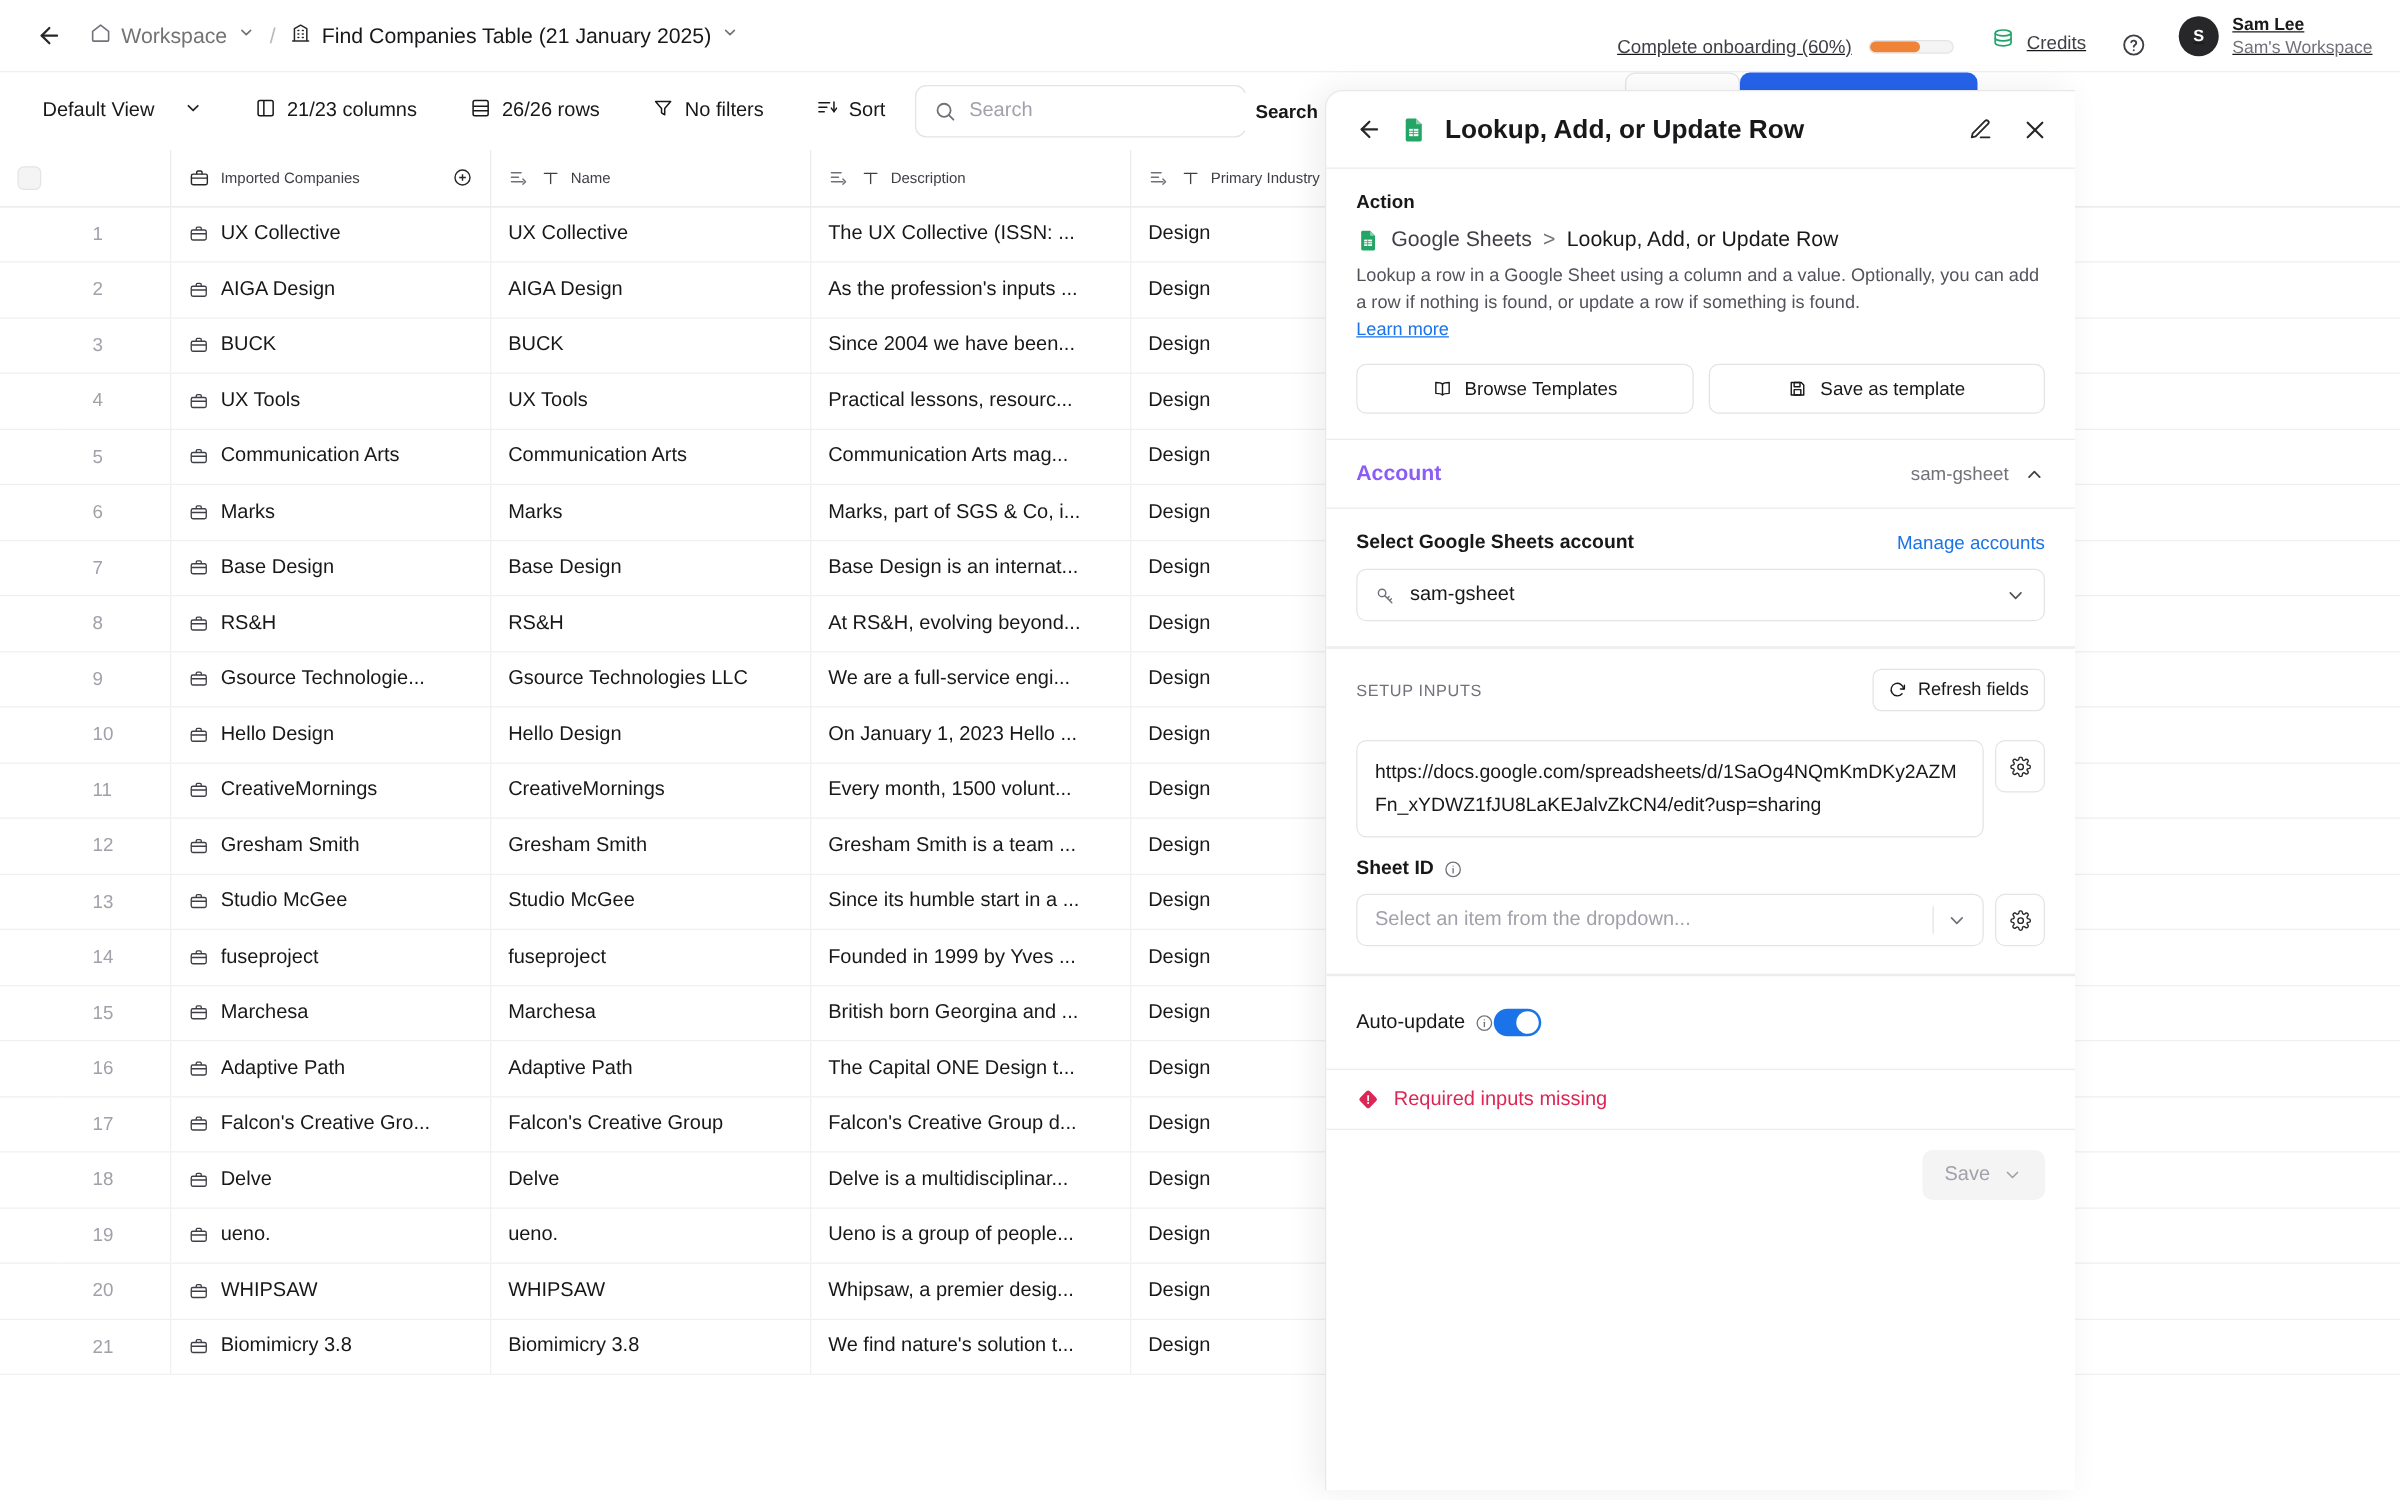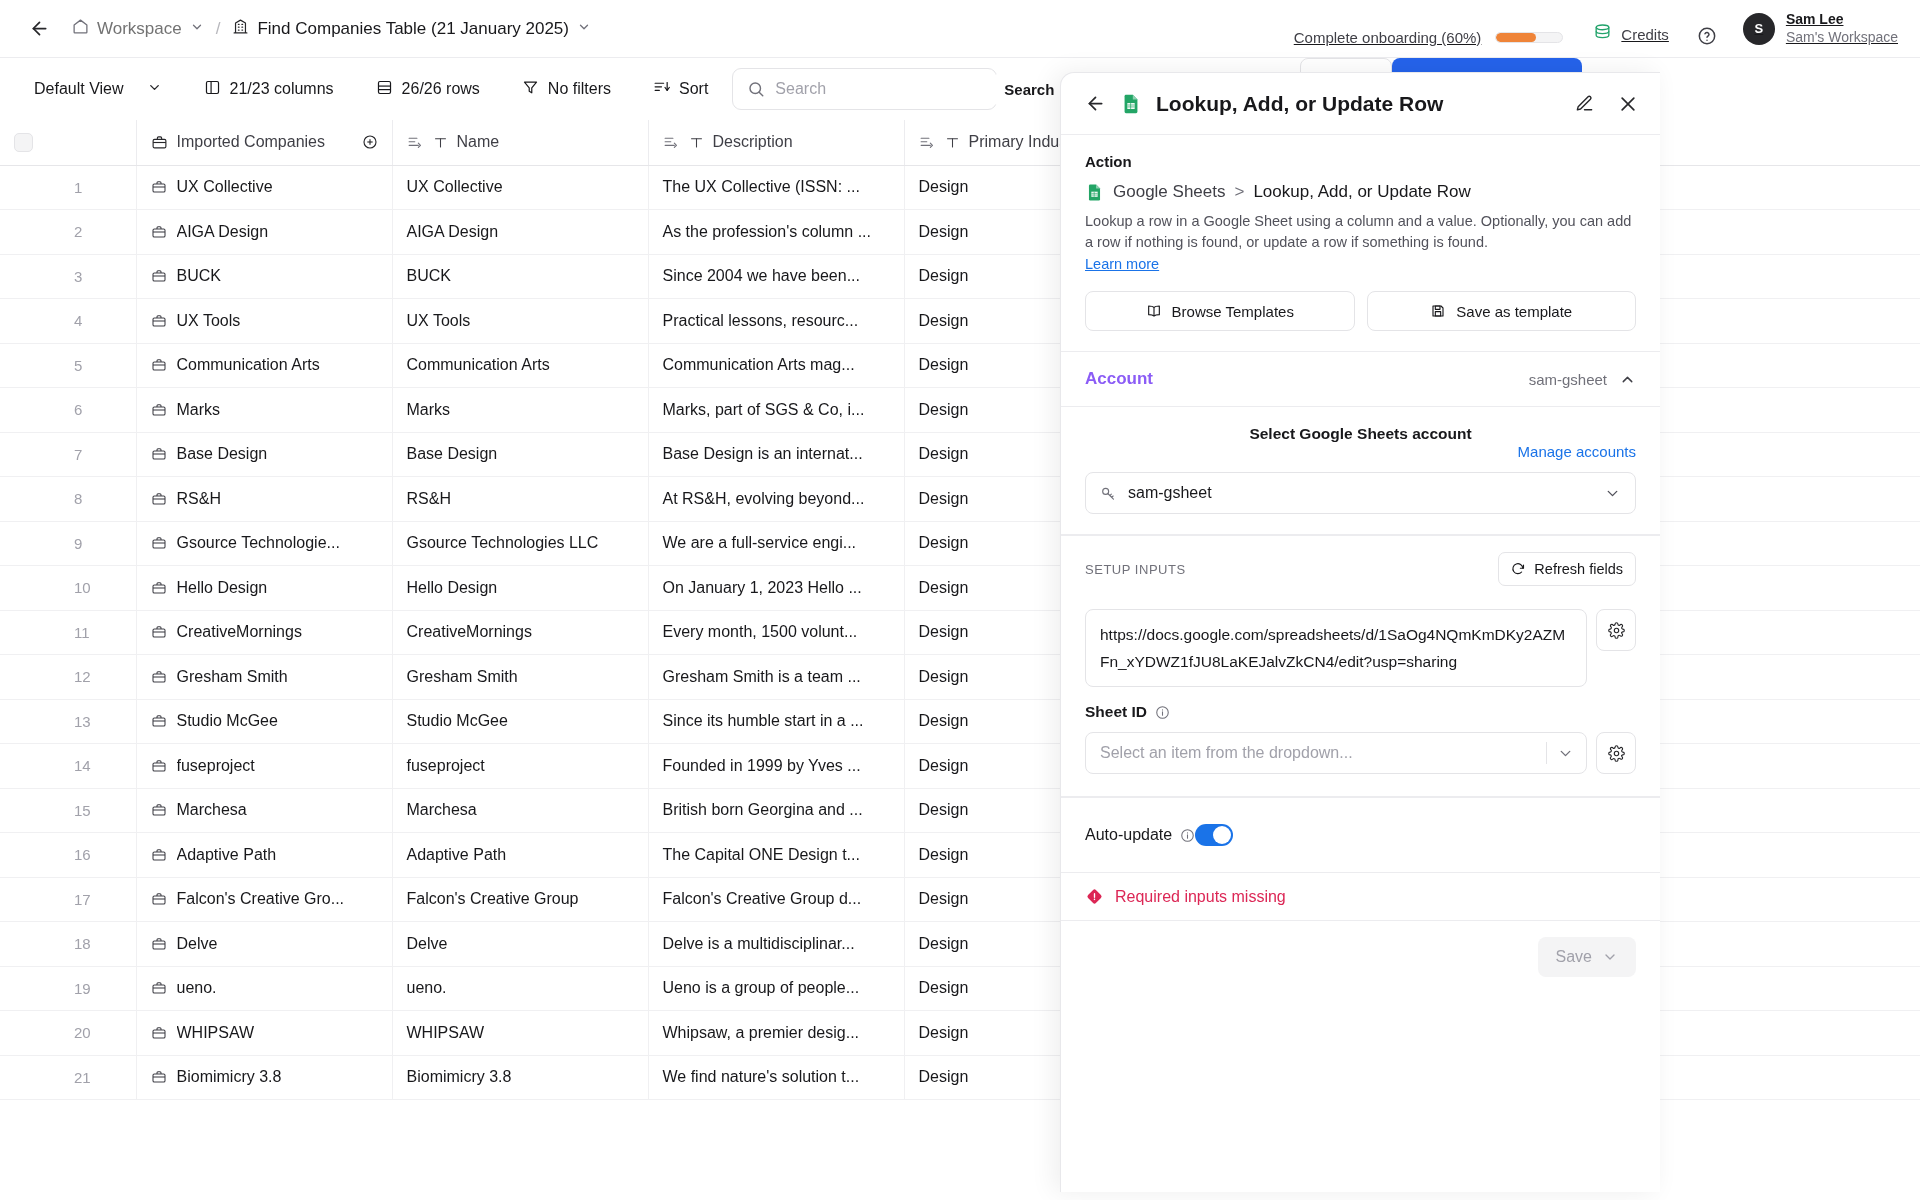--- a/index.html
+++ b/index.html
@@ -65,21 +65,21 @@
     font-size:15px; font-weight:700; color:#18181b; background:#fff;
     border:0; border-radius:6px; padding:7px 12px; cursor:pointer; font-family:inherit;
   }
 
   
   .table-area { position:absolute; top:120px; left:0; width:1920px; height:1080px; overflow:hidden; background:#fff; }
   table { border-collapse: collapse; table-layout: fixed; width: 1920px; }
   thead th {
     height: 45px; background:#fff;
     border-bottom:1px solid #e6e6e9; border-right:1px solid #ececef;
-    font-weight:400; font-size:16px; color:#3f3f46; text-align:right;
+    font-weight:400; font-size:12px; color:#3f3f46; text-align:right;
     padding: 0 14px; vertical-align: middle;
   }
   .th-inner { display:flex; align-items:center; gap:9px; }
   .col-check  { width: 46px; }
   .col-idx    { width: 90px; }
   .col-imp    { width: 256px; }
   .col-name   { width: 256px; }
   .col-desc   { width: 256px; }
   .col-ind    { width: 250px; }
   .col-size   { width: 256px; }
@@ -132,21 +132,21 @@
   }
 
   .divider { height:1px; background:#ececef; }
   .collapse-head {
     height:54px; display:flex; align-items:center; padding: 0 24px; cursor:pointer;
   }
   .collapse-title { font-size:17px; font-weight:700; color:#8b5cf6; }
   .collapse-right { margin-left:auto; display:flex; align-items:center; gap:12px; }
   .collapse-val { font-size:15px; color:#71717a; }
 
-  .field-label-row { display:flex; align-items:center;flex-direction:column; }
+  .field-label-row { display:flex; align-items:center; }
   .field-label { font-size:15.5px; font-weight:700; color:#18181b; }
   .link-right { margin-left:auto; font-size:15px; color:#1a73e8; cursor:pointer; }
   .select-box {
     margin-top:12px; height:42px; border:1px solid #e4e4e7; border-radius:8px;
     display:flex; align-items:center; padding: 0 14px; gap:11px; background:#fff; cursor:pointer;
   }
   .select-txt { font-size:16px; color:#18181b; flex:1; }
 
   .setup-row { display:flex; align-items:center; padding: 16px 24px 4px 24px; }
   .setup-lbl { font-size:13px; letter-spacing:0.04em; color:#71717a; text-transform:uppercase; }
@@ -474,21 +474,21 @@
                   <svg width="16" height="16" viewBox="0 0 24 24" fill="none" stroke="#3f3f46" stroke-width="1.6">
                     <rect x="3" y="7.5" width="18" height="12" rx="2"></rect>
                     <path d="M9 7.5V5.5a1.5 1.5 0 0 1 1.5-1.5h3A1.5 1.5 0 0 1 15 5.5v2"></path>
                     <line x1="3" y1="12" x2="21" y2="12"></line>
                   </svg>
                 </span>
                 <span>AIGA Design</span>
               </div>
             </td>
             <td>AIGA Design</td>
-            <td>As the profession's column ...</td>
+            <td>As the profession's inputs ...</td>
             <td>Design</td>
             <td><span class="badge" style="background:#a8eeb9">11-50 employees</span></td>
             <td style="border-right:0;"></td>
           </tr>
           <tr>
             <td class="check-cell"></td>
             <td class="idx">3</td>
             <td style="border-left:1px solid #f0f0f2;">
               <div class="cell-flex">
                 <span style="display:flex;flex:0 0 auto;">

